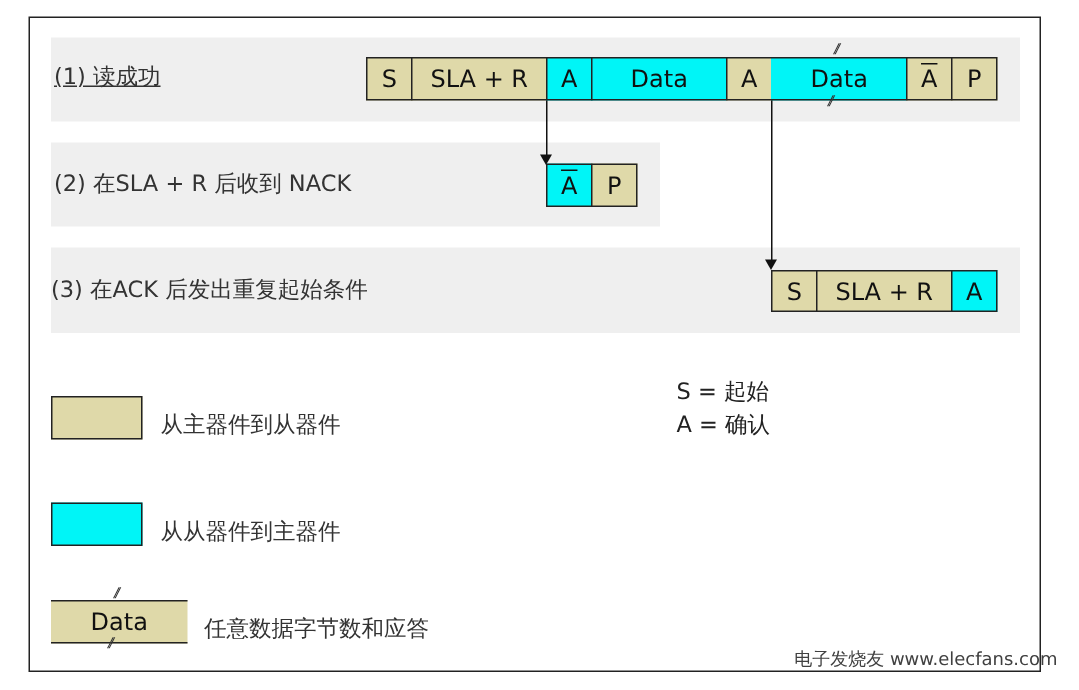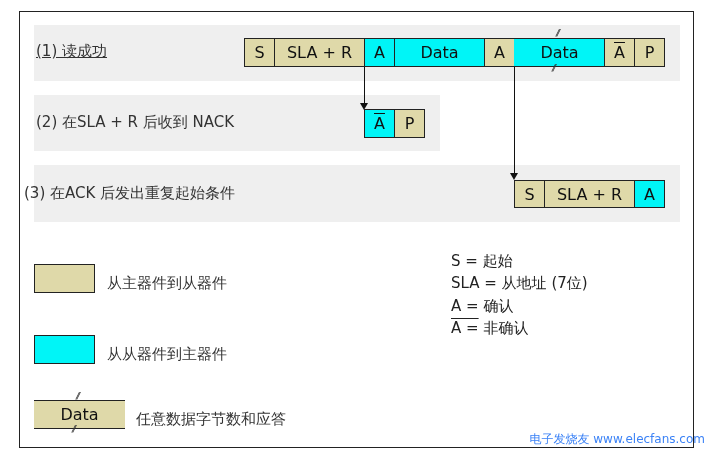--- a/index.html
+++ b/index.html
@@ -16,21 +16,21 @@
   .s { background:#00f5f7; }
   .ov { text-decoration:overline; }
   .vline { position:absolute; width:1px; background:#111; }
   .arrow { position:absolute; width:0; height:0; border-left:4px solid transparent;
            border-right:4px solid transparent; border-top:7px solid #111; }
   .legend-box { position:absolute; box-sizing:border-box; border:1px solid #222; }
   .legend-text { position:absolute; font-size:15px; color:#333; white-space:nowrap; }
   .defs { position:absolute; left:426px; top:250px; font-size:15px; color:#222; line-height:22.3px; }
   .defs div { white-space:nowrap;margin-left:25px; }
   .tick { position:absolute; font-size:9px; color:#333; letter-spacing:-2px; font-style:italic; }
-  .wm { position:absolute; right:14px; bottom:12px; color:#3b82f6; font-size:12px; }
+  .wm { position:absolute; right:14px; bottom:12px; color:#404040; font-size:12px; }
 </style>
 </head>
 <body>
 
 <div class="frame"></div>
 
 <div class="band" style="left:34px;top:25px;width:646px;height:56px;"></div>
 <div class="label" style="left:36px;top:42px;text-decoration:underline;">(1) 读成功</div>
 <div class="cell m" style="left:244px;top:38px;width:31px;height:29px;">S</div>
 <div class="cell m" style="left:274px;top:38px;width:91px;height:29px;">SLA + R</div>
@@ -42,39 +42,37 @@
 <div class="tick" style="left:552px;top:63px;">//</div>
 <div class="cell m ov" style="left:604px;top:38px;width:31px;height:29px;">A</div>
 <div class="cell m" style="left:634px;top:38px;width:31px;height:29px;">P</div>
 
 <div class="band" style="left:34px;top:95px;width:406px;height:56px;"></div>
 <div class="label" style="left:36px;top:113px;">(2) 在SLA + R 后收到 NACK</div>
 <div class="cell s ov" style="left:364px;top:109px;width:31px;height:29px;">A</div>
 <div class="cell m" style="left:394px;top:109px;width:31px;height:29px;">P</div>
 
 <div class="band" style="left:34px;top:165px;width:646px;height:57px;"></div>
-<div class="label" style="left:24px;top:184px;">(3) 在ACK 后发出重复起始条件</div>
+<div class="label" style="left:34px;top:184px;">(3) 在ACK 后发出重复起始条件</div>
 <div class="cell m" style="left:514px;top:180px;width:31px;height:28px;">S</div>
 <div class="cell m" style="left:544px;top:180px;width:91px;height:28px;">SLA + R</div>
 <div class="cell s" style="left:634px;top:180px;width:31px;height:28px;">A</div>
 
 <div class="vline" style="left:364px;top:67px;height:38px;"></div>
 <div class="arrow" style="left:360px;top:103px;"></div>
 <div class="vline" style="left:514px;top:67px;height:107px;"></div>
 <div class="arrow" style="left:510px;top:173px;"></div>
 
 <div class="legend-box m" style="left:34px;top:264px;width:61px;height:29px;"></div>
 <div class="legend-text" style="left:107px;top:274px;">从主器件到从器件</div>
 <div class="legend-box s" style="left:34px;top:335px;width:61px;height:29px;"></div>
 <div class="legend-text" style="left:107px;top:345px;text-align:right;">从从器件到主器件</div>
 <div class="cell m" style="left:34px;top:400px;width:91px;height:29px;border-left:none;border-right:none;">Data</div>
 <div class="tick" style="left:76px;top:391px;">//</div>
 <div class="tick" style="left:72px;top:424px;">//</div>
 <div class="legend-text" style="left:136px;top:410px;">任意数据字节数和应答</div>
 
 <div class="defs">
   <div><span>S =</span> <span>起始</span></div>
-  <div><span>SLA =</span> <span>从地址 (7位)</span></div>
   <div><span>A =</span> <span>确认</span></div>
-  <div><span class="ov">A =</span> <span>非确认</span></div>
 </div>
 
 <div class="wm">电子发烧友 www.elecfans.com</div>
 
 </body></html>

